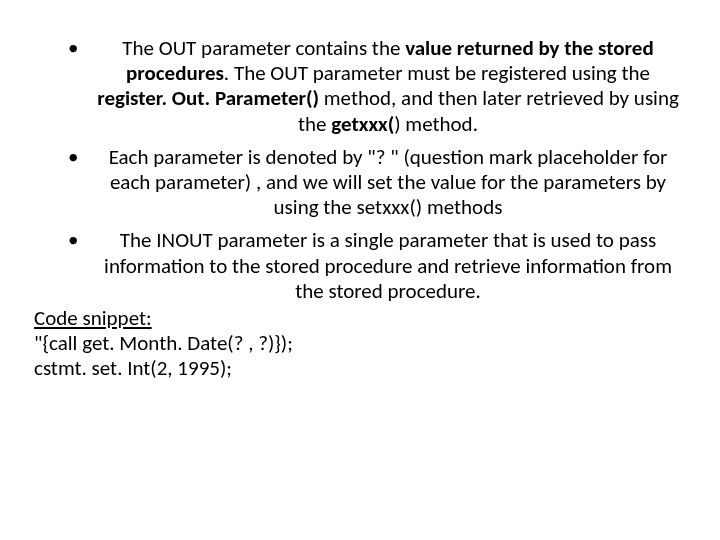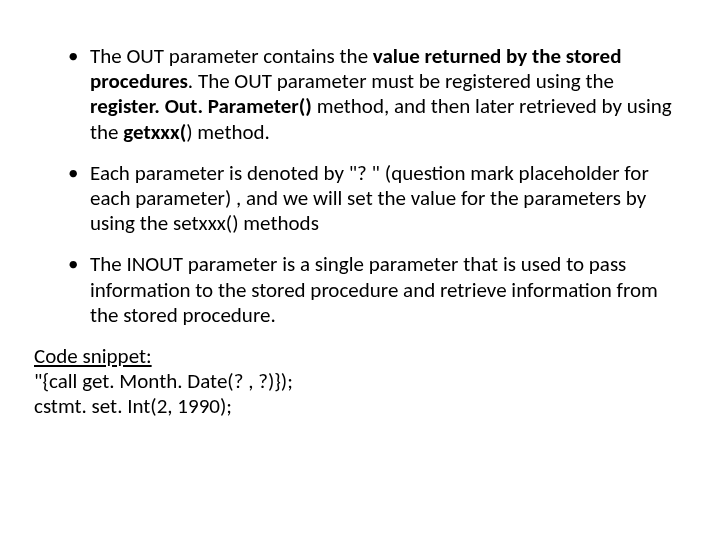--- a/index.html
+++ b/index.html
@@ -19,33 +19,34 @@
     height: 540px;
     padding: 28px 34px 28px 34px;
   }
   ul.bullets {
     margin: 0;
     padding: 0 0 0 38px;
     list-style: none;
   }
   ul.bullets > li {
     position: relative;
-    margin: 16px 0 2px 0;
+    margin: 8px 0 2px 0;
     padding: 0 0 0 18px;
+    text-align: center;
   }
   ul.bullets > li::before {
     content: "•";
     position: absolute;
     left: -4px;
     top: 0;
     font-size: 21px;
     line-height: 1.2;
   }
   .plain-block {
-    margin: 16px 0 0 0;
+    margin: 2px 0 0 0;
     padding: 0;
   }
   .plain-block p {
     margin: 0;
     padding: 0;
   }
   .indent2 {
     padding-left: 260px;
   }
   b { font-weight: 700; }
@@ -64,16 +65,16 @@
       <span>Each parameter is denoted by "? " (question mark placeholder for each parameter) , and we will set the value for the parameters by using the setxxx() methods</span>
     </li>
     <li>
       <span>The INOUT parameter is a single parameter that is used to pass information to the stored procedure and retrieve information from the stored procedure.</span>
     </li>
   </ul>
 
   <div class="plain-block">
     <p><span class="u">Code snippet:</span></p>
     <p class="indent2">"{call get. Month. Date(? , ?)});</p>
-    <p>cstmt. set. Int(2, 1990);</p>
+    <p>cstmt. set. Int(2, 1995);</p>
   </div>
 
 </div>
 
 </body></html>

